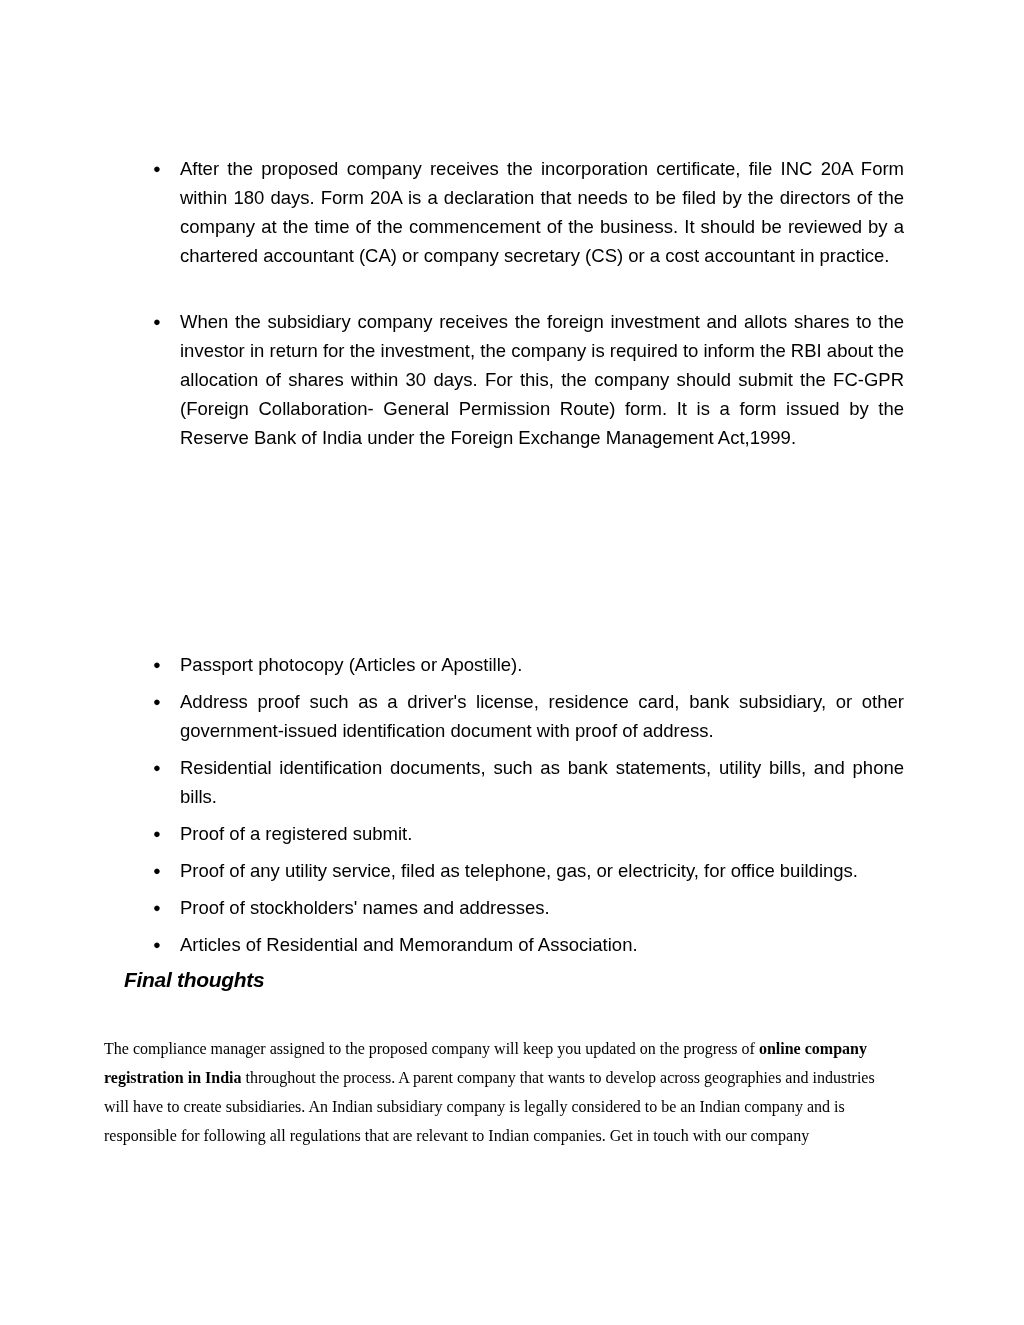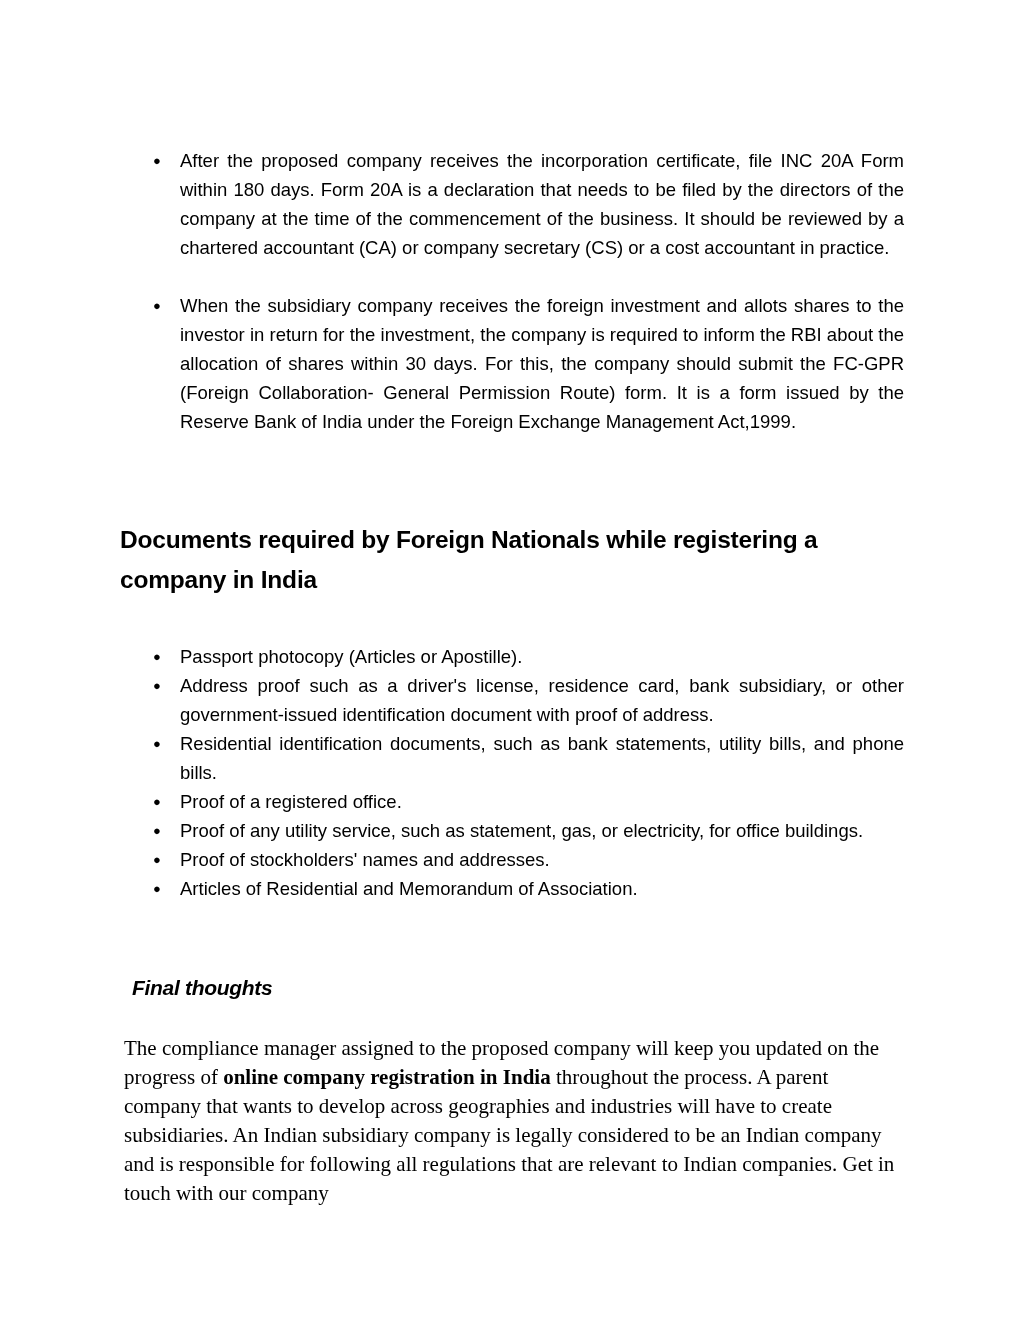--- a/index.html
+++ b/index.html
@@ -4,73 +4,72 @@
 <style>
   html, body { margin: 0; padding: 0; background: #ffffff; }
   body { width: 1024px; height: 1325px; position: relative; overflow: hidden; color: #000; }
   .page { position: absolute; left: 0; top: 0; width: 1024px; height: 1325px; }
   .sans { font-family: "Liberation Sans", "DejaVu Sans", sans-serif; }
   .serif { font-family: "Liberation Serif", "DejaVu Serif", serif; }
 
   .bullet-block { position: absolute; left: 150px; width: 754px; }
   .bullet-row { position: relative; padding-left: 30px; font-size: 18.5px; line-height: 29px; text-align: justify; }
   .bullet-row .dot { position: absolute; left: 0; top: 0; width: 14px; text-align: center; font-size: 13px; }
-  .bullet-row .text { display: block; }
+  .bullet-row .text { display: block; margin-top: 8px; }
 
   .h2 { position: absolute; left: 120px; width: 780px; font-size: 24.5px; font-weight: bold; line-height: 40px; letter-spacing: -0.2px; }
   .h3 { position: absolute; left: 120px; font-size: 21px; font-weight: bold; font-style: italic; line-height: 30px; letter-spacing: -0.3px; }
-  .para { position: absolute; left: 124px; width: 775px; font-size: 21px; line-height: 29px; }
+  .para { position: absolute; left: 104px; width: 775px; font-size: 16px; line-height: 29px; }
 </style>
 </head>
 <body>
 
 <div class="page">
 
   <div class="bullet-block sans" style="top:146px;">
     <div class="bullet-row">
       <span class="dot">●</span>
       <span class="text">After the proposed company receives the incorporation certificate, file INC 20A Form within 180 days. Form 20A is a declaration that needs to be filed by the directors of the company at the time of the commencement of the business. It should be reviewed by a chartered accountant (CA) or company secretary (CS) or a cost accountant in practice.</span>
     </div>
     <div style="height:29px;"></div>
     <div class="bullet-row">
       <span class="dot">●</span>
       <span class="text">When the subsidiary company receives the foreign investment and allots shares to the investor in return for the investment, the company is required to inform the RBI about the allocation of shares within 30 days. For this, the company should submit the FC-GPR (Foreign Collaboration- General Permission Route) form. It is a form issued by the Reserve Bank of India under the Foreign Exchange Management Act,1999.</span>
     </div>
   </div>
 
-  <h2 class="h2 sans" style="top:520px; margin:0;">Documents required by Foreign Nationals while registering a company in India</h2>
 
   <div class="bullet-block sans" style="top:642px;">
     <div class="bullet-row">
       <span class="dot">●</span>
       <span class="text">Passport photocopy (Articles or Apostille).</span>
     </div>
     <div class="bullet-row">
       <span class="dot">●</span>
       <span class="text">Address proof such as a driver's license, residence card, bank subsidiary, or other government-issued identification document with proof of address.</span>
     </div>
     <div class="bullet-row">
       <span class="dot">●</span>
       <span class="text">Residential identification documents, such as bank statements, utility bills, and phone bills.</span>
     </div>
     <div class="bullet-row">
       <span class="dot">●</span>
-      <span class="text">Proof of a registered office.</span>
+      <span class="text">Proof of a registered submit.</span>
     </div>
     <div class="bullet-row">
       <span class="dot">●</span>
-      <span class="text">Proof of any utility service, such as statement, gas, or electricity, for office buildings.</span>
+      <span class="text">Proof of any utility service, filed as telephone, gas, or electricity, for office buildings.</span>
     </div>
     <div class="bullet-row">
       <span class="dot">●</span>
       <span class="text">Proof of stockholders' names and addresses.</span>
     </div>
     <div class="bullet-row">
       <span class="dot">●</span>
       <span class="text">Articles of Residential and Memorandum of Association.</span>
     </div>
   </div>
 
-  <h3 class="h3 sans" style="top:961px; margin:12px;">Final thoughts</h3>
+  <h3 class="h3 sans" style="top:961px; margin:4px;">Final thoughts</h3>
 
   <p class="para serif" style="top:1034px; margin:0;"><span>The compliance manager assigned to the proposed company will keep you updated on the progress of </span><strong>online company registration in India</strong><span> throughout the process. A parent company that wants to develop across geographies and industries will have to create subsidiaries. An Indian subsidiary company is legally considered to be an Indian company and is responsible for following all regulations that are relevant to Indian companies. Get in touch with our company</span></p>
 
 </div>
 
 </body></html>

